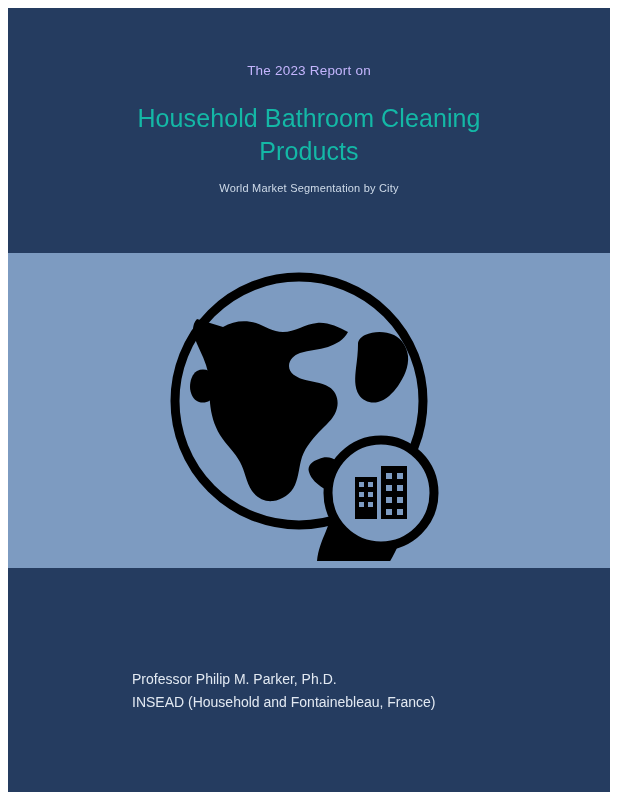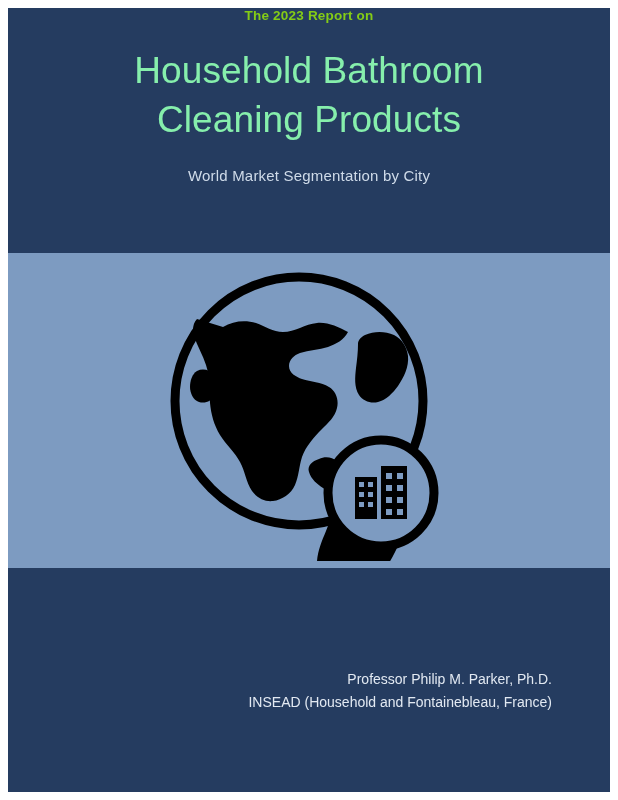--- a/index.html
+++ b/index.html
@@ -34,39 +34,40 @@
     left: 0;
     top: 0;
     width: 602px;
     height: 245px;
     background: #253c60;
     box-sizing: border-box;
     padding: 0 60px;
     text-align: center;
   }
   .eyebrow {
-    color: #84cc16;
+    color: #c4b5fd;
     font-size: 13.5px;
     letter-spacing: 0.2px;
-    font-weight: 700;
+    margin-top: 55px;
+    font-weight: 400;
   }
   .main-title {
-    color: #86efac;
-    font-size: 37px;
+    color: #14b8a6;
+    font-size: 25px;
     line-height: 1.32;
     font-weight: 400;
     margin-top: 24px;
     letter-spacing: 0.1px;
     padding: 0 18px;
   }
   .subtitle {
     color: #cfdbe9;
-    font-size: 15px;
+    font-size: 11px;
     font-weight: 400;
-    margin-top: 22px;
+    margin-top: 14px;
     letter-spacing: 0.2px;
   }
   
   .art-band {
     position: absolute;
     left: 0;
     top: 245px;
     width: 602px;
     height: 315px;
     background: #7d9bc1;
@@ -90,21 +91,21 @@
     left: 0;
     top: 560px;
     width: 602px;
     height: 224px;
     background: #253c60;
   }
   .author-block {
     position: absolute;
     right: 58px;
     top: 100px;
-    text-align: right;
+    text-align: left;
     color: #e2e9f2;
     font-size: 14px;
     line-height: 1.62;
     width: 420px;
   }
   .author-line { display: block; }
 </style>
 </head>
 <body>
 

